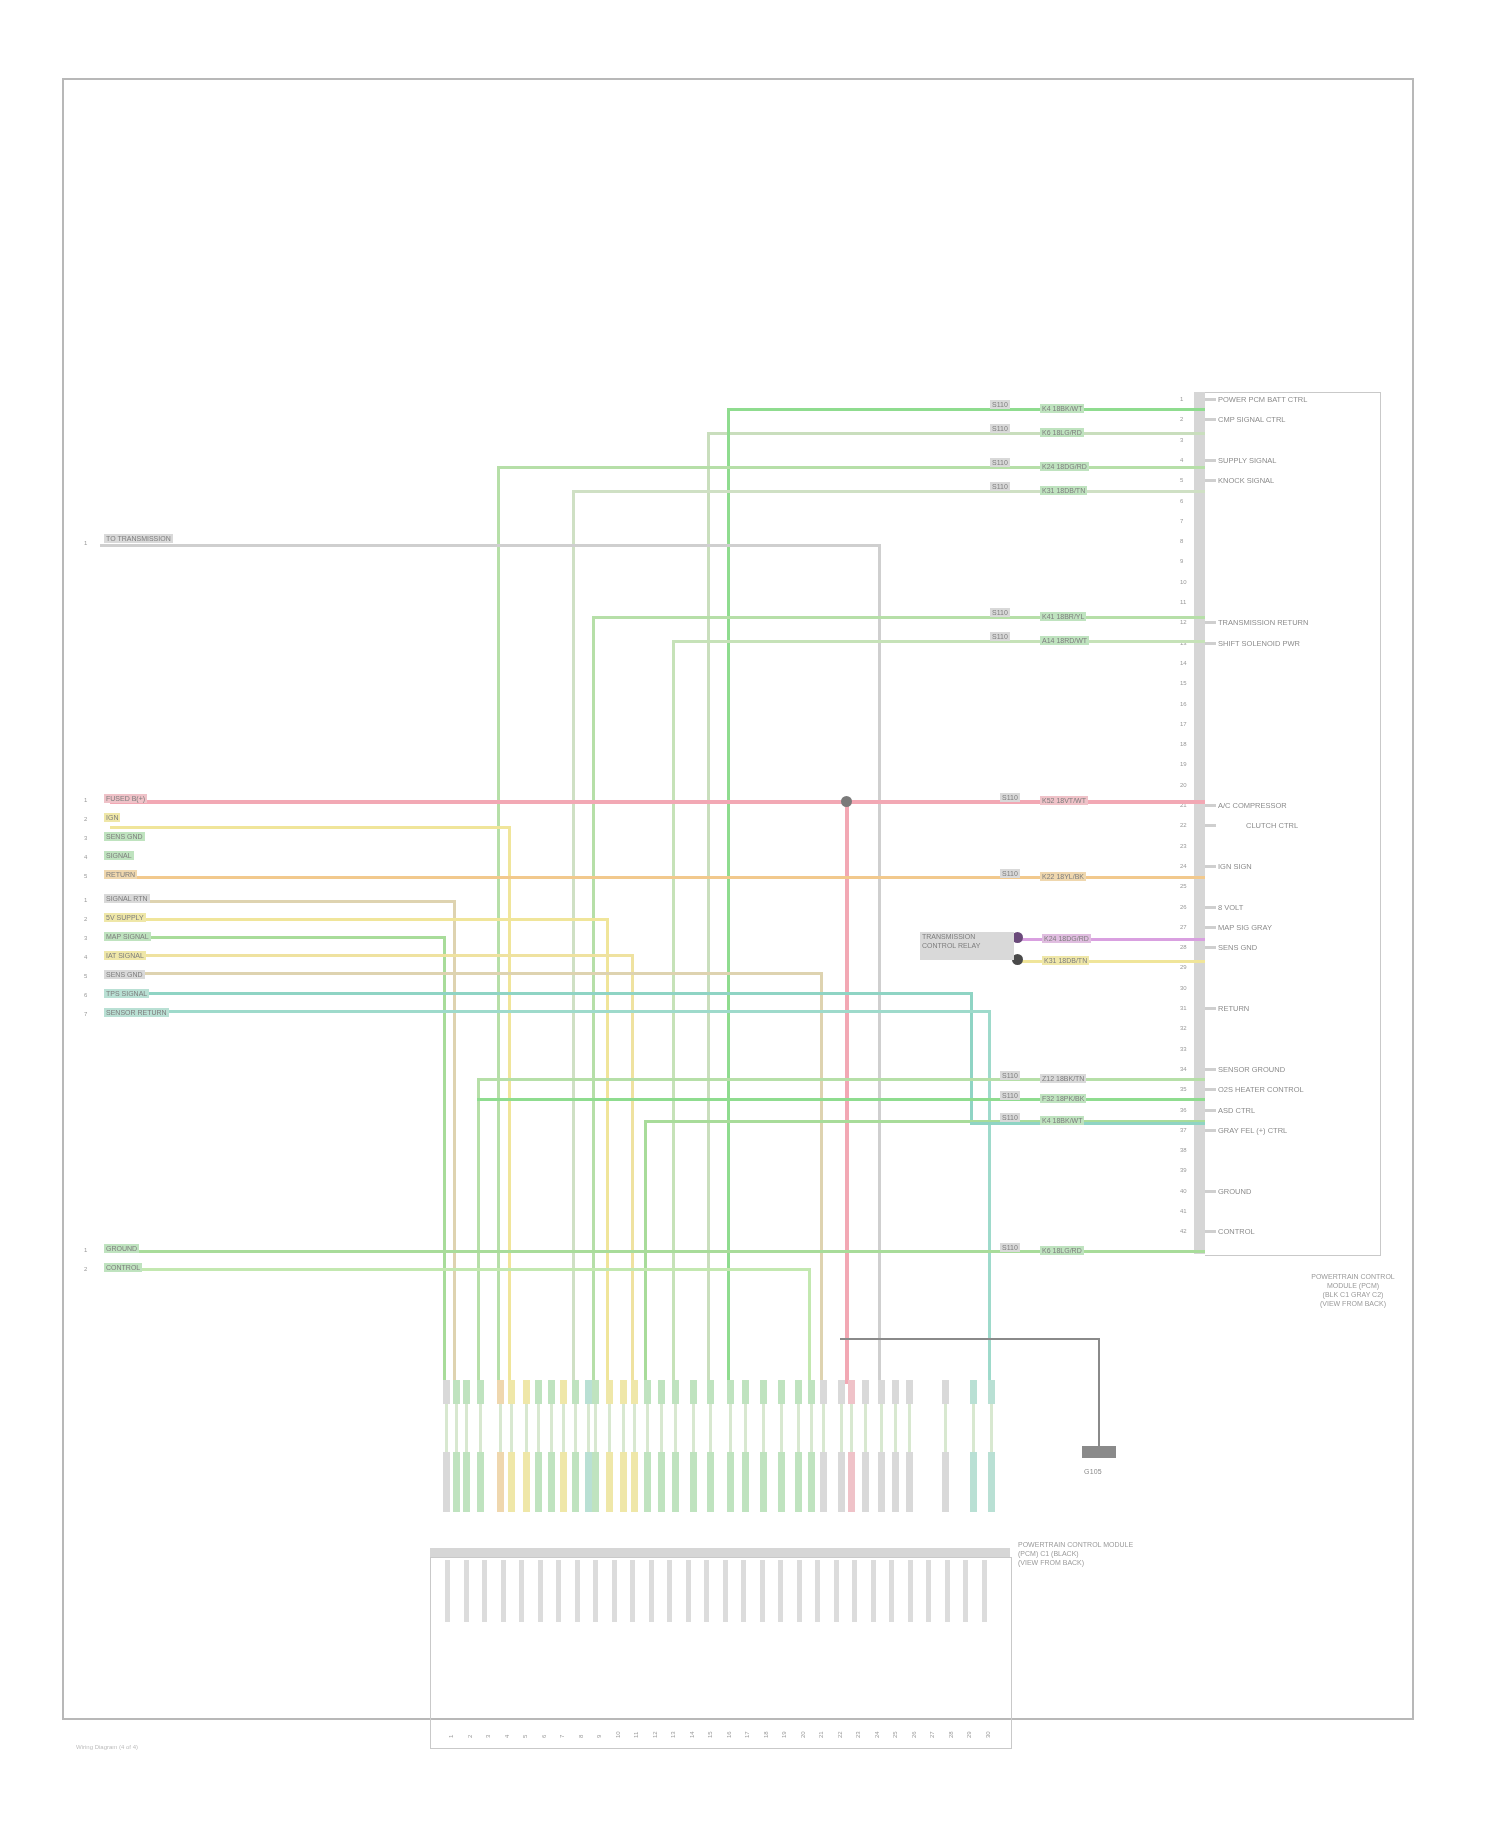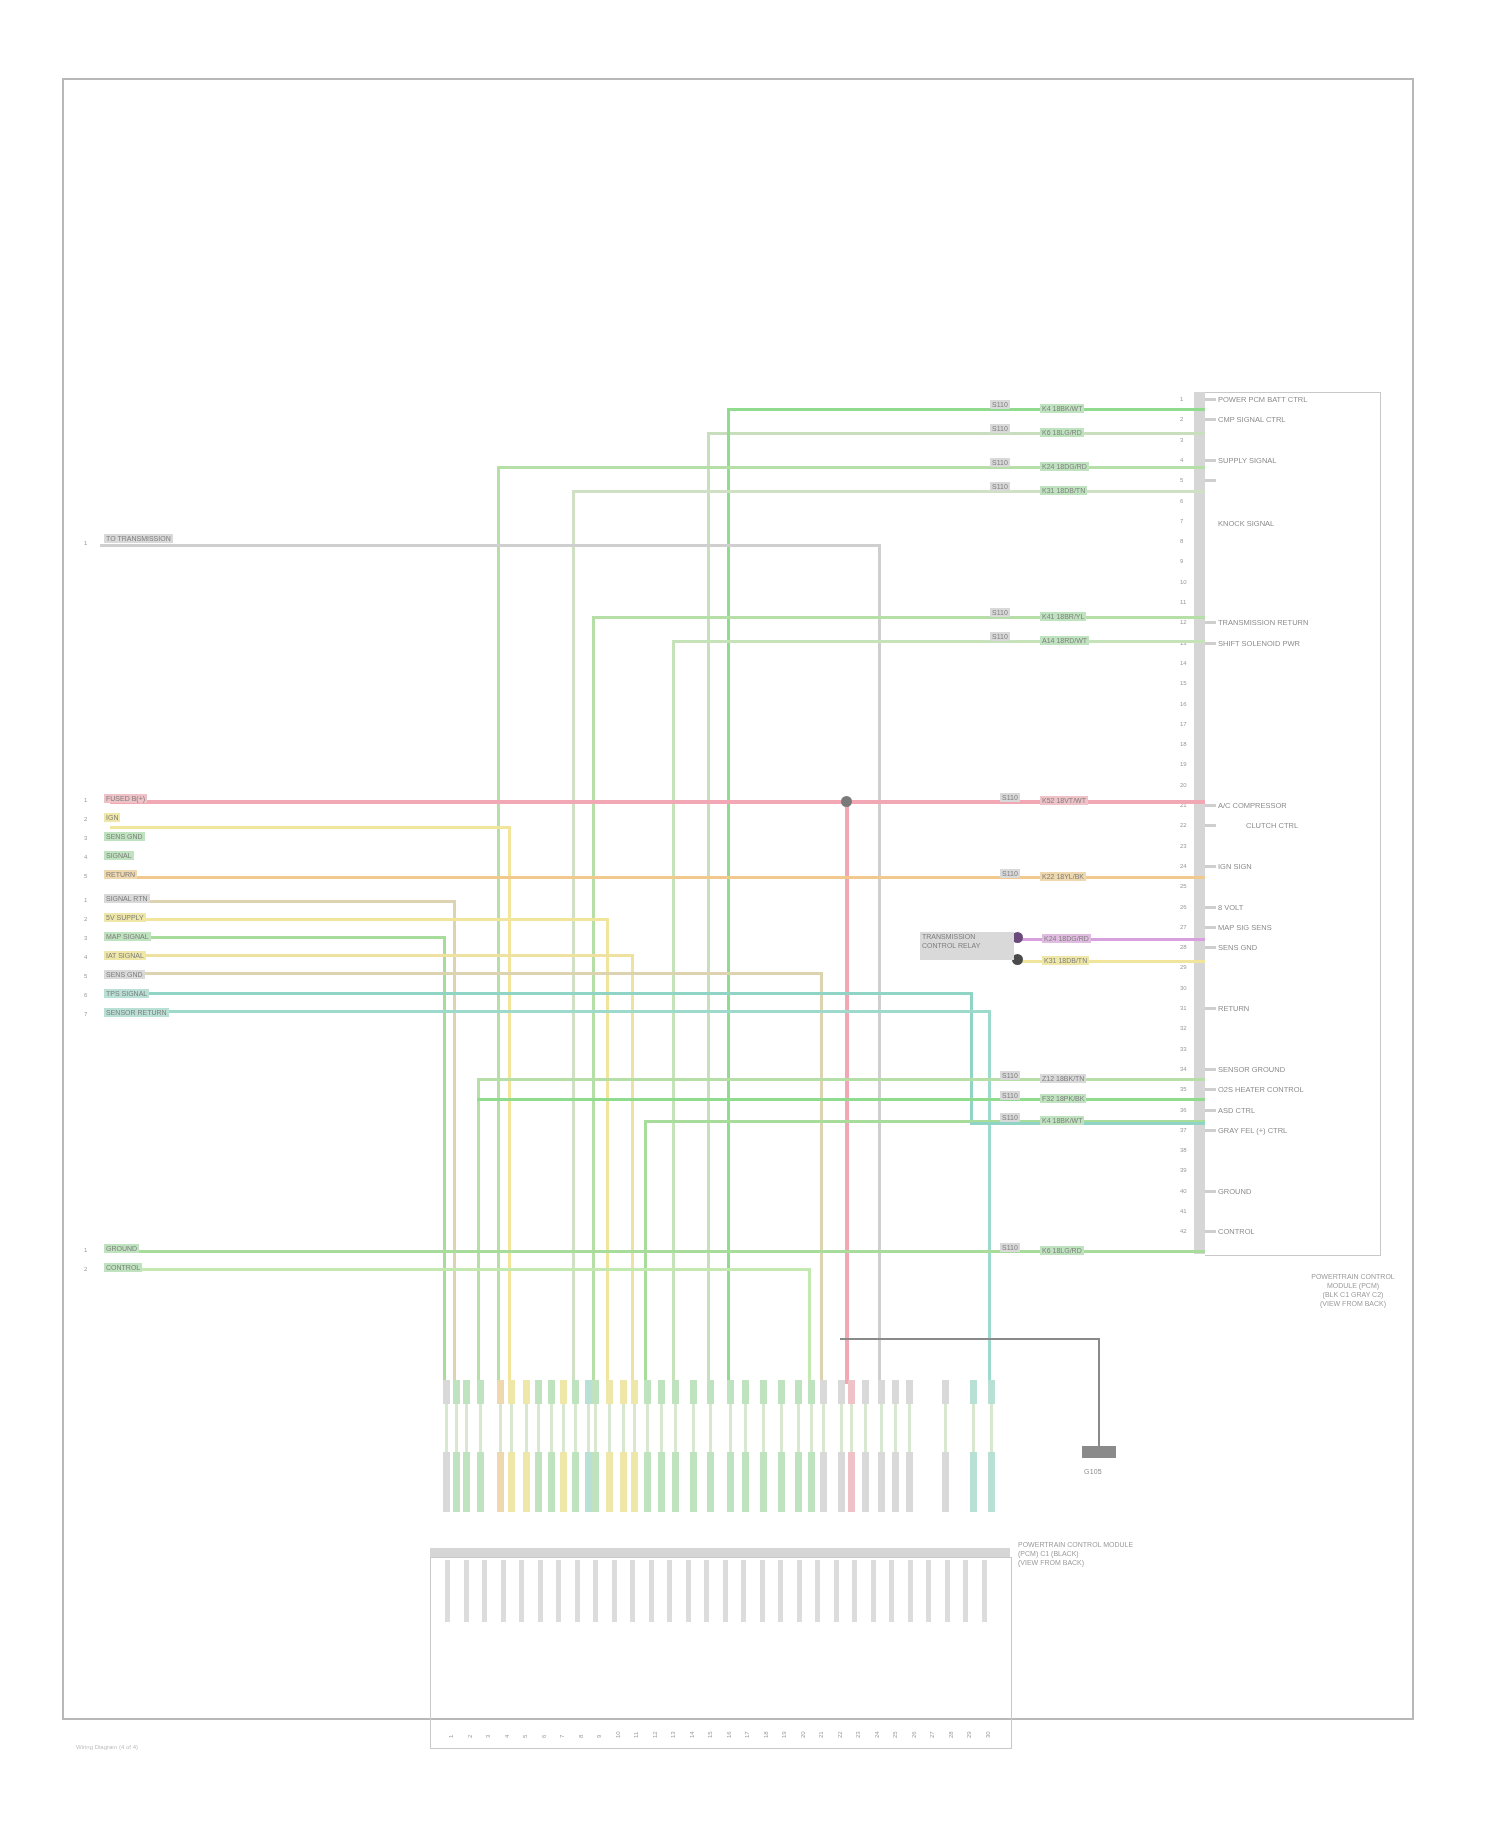--- a/index.html
+++ b/index.html
@@ -52,21 +52,21 @@
       <div class="rtlabel" style="left: 1218px; top: 395px;">POWER PCM BATT CTRL</div>
       <div class="wire hwire" style="left: 1205px; top: 398px; width: 11px; background: rgb(207, 207, 207);"></div>
       <div class="pinno" style="left: 1180px; top: 416.3px;">2</div>
       <div class="rtlabel" style="left: 1218px; top: 415.3px;">CMP SIGNAL CTRL</div>
       <div class="wire hwire" style="left: 1205px; top: 418.3px; width: 11px; background: rgb(207, 207, 207);"></div>
       <div class="pinno" style="left: 1180px; top: 436.6px;">3</div>
       <div class="pinno" style="left: 1180px; top: 456.9px;">4</div>
       <div class="rtlabel" style="left: 1218px; top: 455.9px;">SUPPLY SIGNAL</div>
       <div class="wire hwire" style="left: 1205px; top: 458.9px; width: 11px; background: rgb(207, 207, 207);"></div>
       <div class="pinno" style="left: 1180px; top: 477.2px;">5</div>
-      <div class="rtlabel" style="left: 1218px; top: 476.2px; margin-top: 43px;">KNOCK SIGNAL</div>
+      <div class="rtlabel" style="left: 1218px; top: 476.2px;">KNOCK SIGNAL</div>
       <div class="wire hwire" style="left: 1205px; top: 479.2px; width: 11px; background: rgb(207, 207, 207);"></div>
       <div class="pinno" style="left: 1180px; top: 497.5px;">6</div>
       <div class="pinno" style="left: 1180px; top: 517.8px;">7</div>
       <div class="pinno" style="left: 1180px; top: 538.1px;">8</div>
       <div class="pinno" style="left: 1180px; top: 558.4px;">9</div>
       <div class="pinno" style="left: 1180px; top: 578.7px;">10</div>
       <div class="pinno" style="left: 1180px; top: 599px;">11</div>
       <div class="pinno" style="left: 1180px; top: 619.3px;">12</div>
       <div class="rtlabel" style="left: 1218px; top: 618.3px;">TRANSMISSION RETURN</div>
       <div class="wire hwire" style="left: 1205px; top: 621.3px; width: 11px; background: rgb(207, 207, 207);"></div>
@@ -88,21 +88,21 @@
       <div class="wire hwire" style="left: 1205px; top: 824.3px; width: 11px; background: rgb(207, 207, 207);"></div>
       <div class="pinno" style="left: 1180px; top: 842.6px;">23</div>
       <div class="pinno" style="left: 1180px; top: 862.9px;">24</div>
       <div class="rtlabel" style="left: 1218px; top: 861.9px;">IGN SIGN</div>
       <div class="wire hwire" style="left: 1205px; top: 864.9px; width: 11px; background: rgb(207, 207, 207);"></div>
       <div class="pinno" style="left: 1180px; top: 883.2px;">25</div>
       <div class="pinno" style="left: 1180px; top: 903.5px;">26</div>
       <div class="rtlabel" style="left: 1218px; top: 902.5px;">8 VOLT</div>
       <div class="wire hwire" style="left: 1205px; top: 905.5px; width: 11px; background: rgb(207, 207, 207);"></div>
       <div class="pinno" style="left: 1180px; top: 923.8px;">27</div>
-      <div class="rtlabel" style="left: 1218px; top: 922.8px;">MAP SIG SENS</div>
+      <div class="rtlabel" style="left: 1218px; top: 922.8px;">MAP SIG GRAY</div>
       <div class="wire hwire" style="left: 1205px; top: 925.8px; width: 11px; background: rgb(207, 207, 207);"></div>
       <div class="pinno" style="left: 1180px; top: 944.1px;">28</div>
       <div class="rtlabel" style="left: 1218px; top: 943.1px;">SENS GND</div>
       <div class="wire hwire" style="left: 1205px; top: 946.1px; width: 11px; background: rgb(207, 207, 207);"></div>
       <div class="pinno" style="left: 1180px; top: 964.4px;">29</div>
       <div class="pinno" style="left: 1180px; top: 984.7px;">30</div>
       <div class="pinno" style="left: 1180px; top: 1005px;">31</div>
       <div class="rtlabel" style="left: 1218px; top: 1004px;">RETURN</div>
       <div class="wire hwire" style="left: 1205px; top: 1007px; width: 11px; background: rgb(207, 207, 207);"></div>
       <div class="pinno" style="left: 1180px; top: 1025.3px;">32</div>

